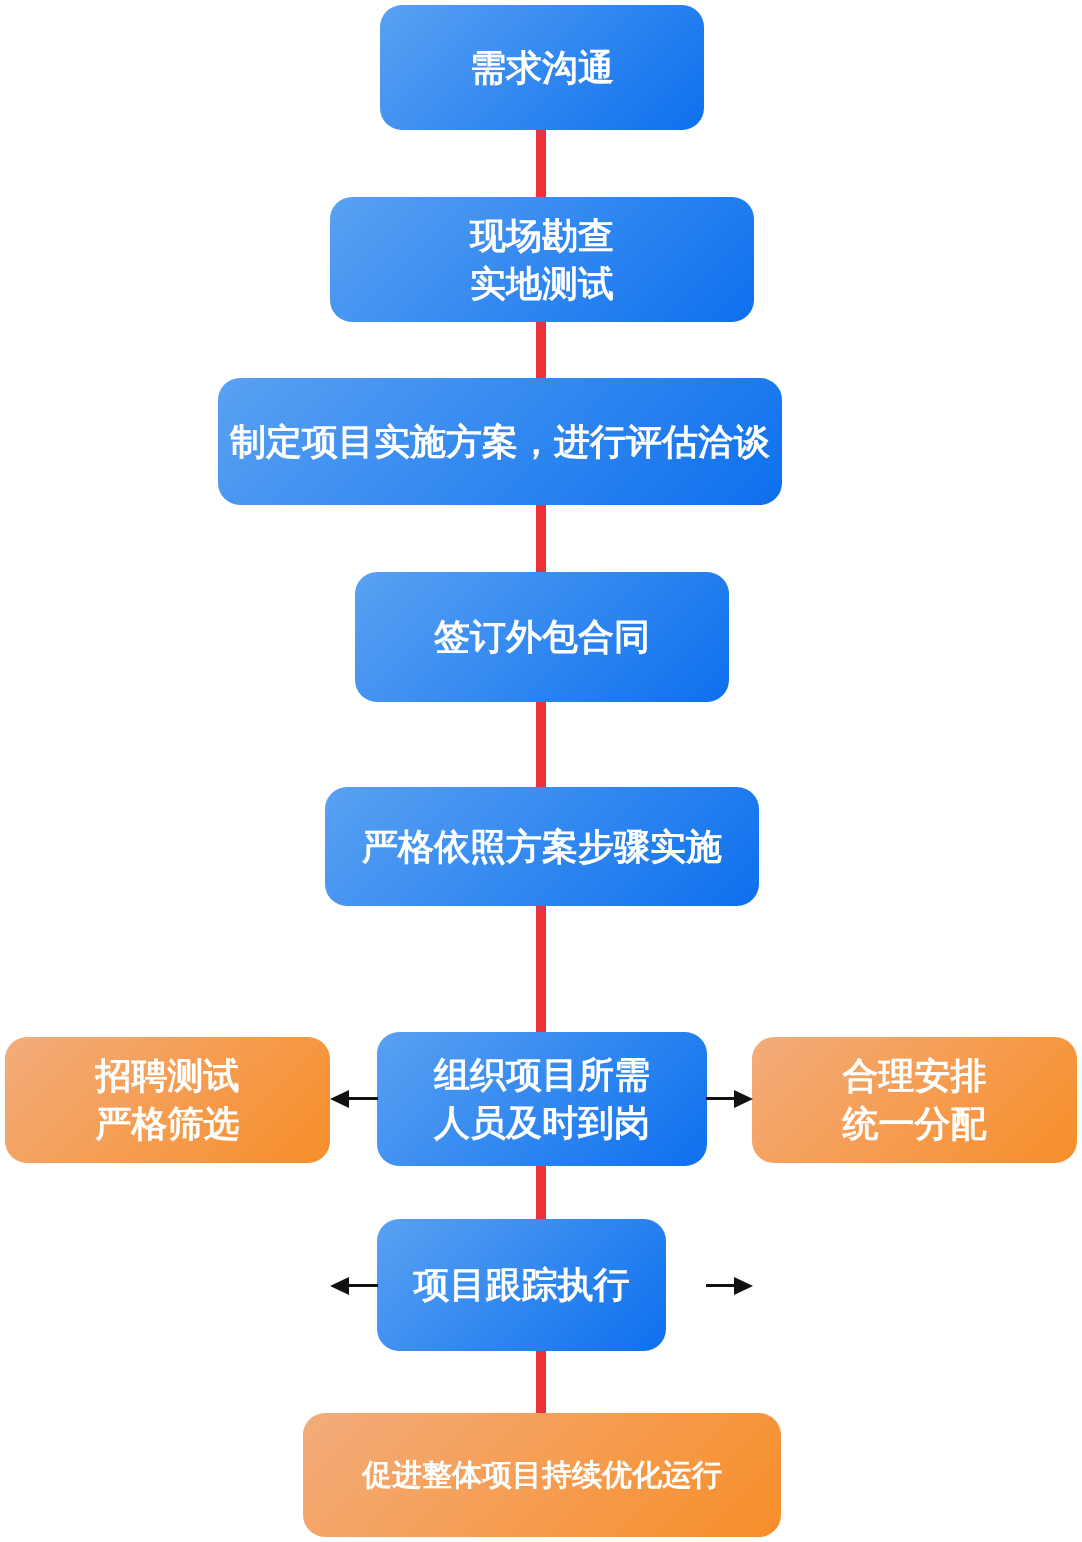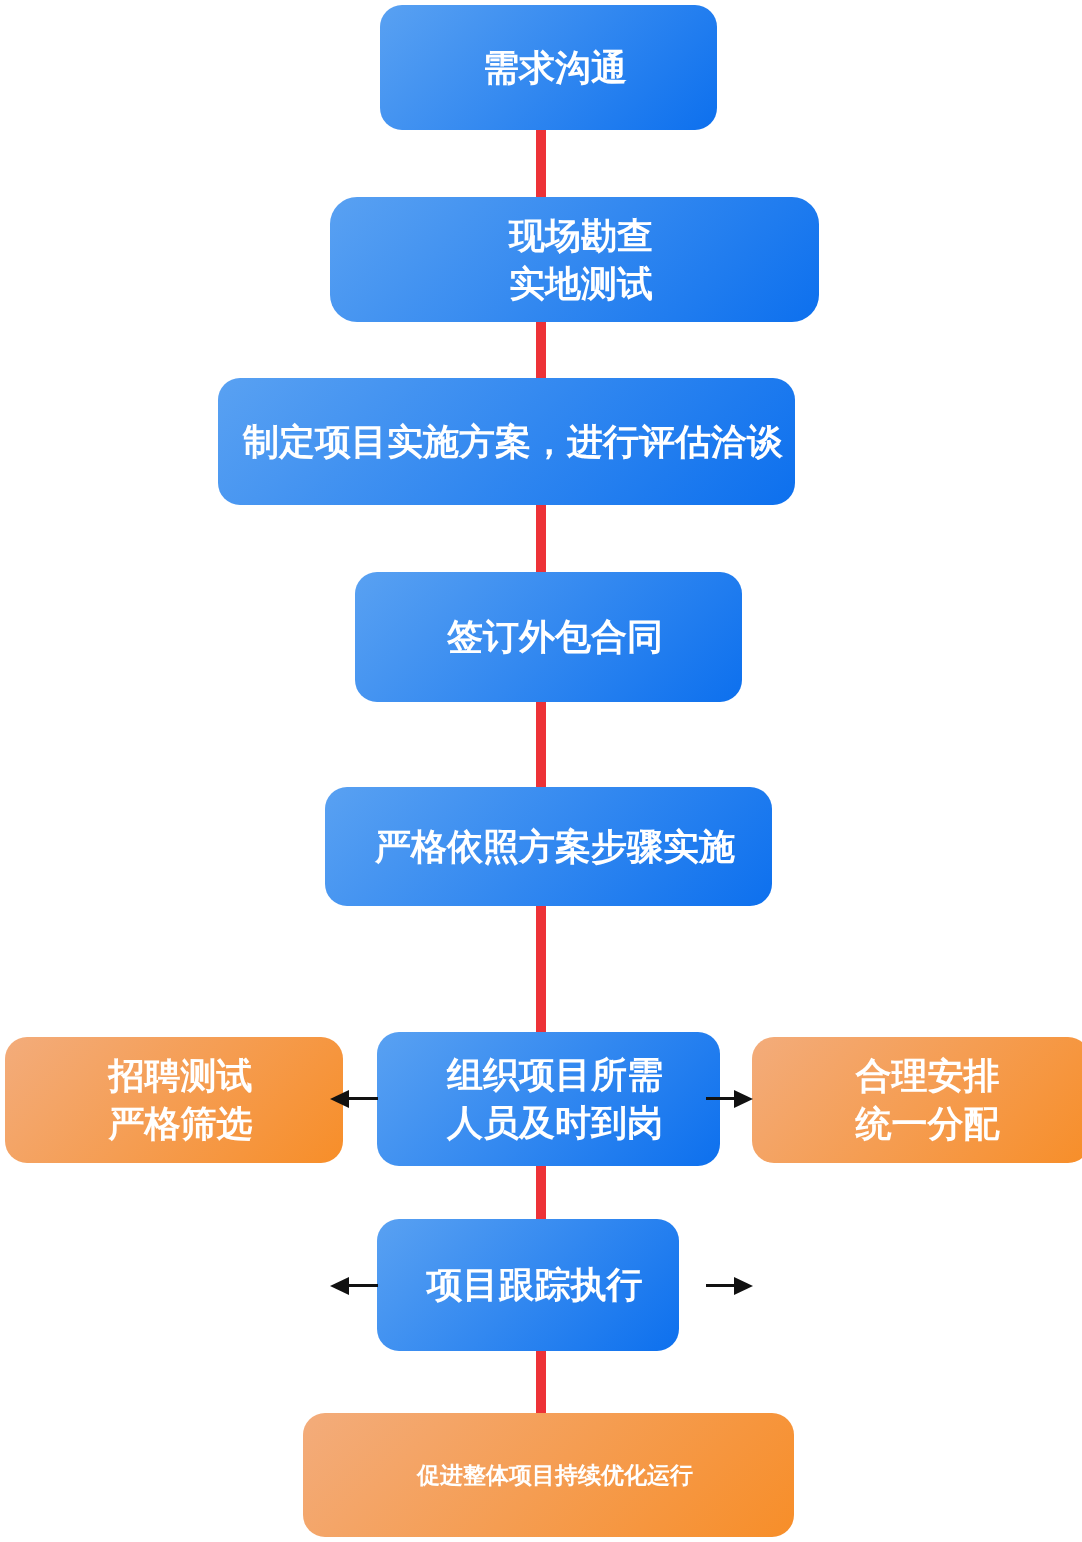--- a/index.html
+++ b/index.html
@@ -13,44 +13,44 @@
     background:var(--canvas_bg);
     font-family:"Liberation Sans", sans-serif;
   }
   .flow-line{
     position:absolute; left:536px; top:65px; width:10px; height:1348px;
     background:var(--line_red); z-index:1;
   }
   .node{
     position:absolute; z-index:2; display:flex; align-items:center; justify-content:center;
     border-radius:22px; color:var(--node_text); text-align:right;
-    font-size:36px; font-weight:700; line-height:1.32; white-space:pre-line;padding-left:13px;
+    font-size:36px; font-weight:700; line-height:1.32; white-space:pre-line;
   }
   .node.blue{ background:linear-gradient(135deg, var(--blue_from) 0%, var(--blue_to) 100%); }
   .node.orange{ background:linear-gradient(135deg, var(--orange_from) 0%, var(--orange_to) 100%); }
 
   
   .pos-demand   { left:380px; top:5px;   width:324px; height:125px; }
-  .pos-survey   { left:330px; top:197px; width:476px; height:125px;border-radius:27px; }
+  .pos-survey   { left:330px; top:197px; width:424px; height:125px; }
   .pos-plan     { left:218px; top:378px; width:564px; height:127px; }
   .pos-contract { left:355px; top:572px; width:374px; height:130px; }
   .pos-implement{ left:325px; top:787px; width:434px; height:119px; }
 
   
   .pos-recruit  { left:5px;   top:1037px; width:325px; height:126px; }
   .pos-staffing { left:377px; top:1032px; width:330px; height:134px; }
   .pos-assign   { left:752px; top:1037px; width:325px; height:126px; }
 
   
   .pos-issues   { left:5px;   top:1222px; width:325px; height:126px; }
   .pos-tracking { left:377px; top:1219px; width:289px; height:132px; }
   .pos-results  { left:752px; top:1222px; width:325px; height:126px; }
 
   
-  .pos-optimize { left:303px; top:1413px; width:478px; height:124px; font-size:23px; }
+  .pos-optimize { left:303px; top:1413px; width:478px; height:124px; font-size:30px; }
 
   .arrow-line{ position:absolute; height:3px; background:var(--arrow_black); z-index:2; }
   .arrow-head{ position:absolute; width:0; height:0; z-index:2;
     border-top:9px solid transparent; border-bottom:9px solid transparent; }
   .arrow-head.left { border-right:19px solid var(--arrow_black); }
   .arrow-head.right{ border-left:19px solid var(--arrow_black); }
 
   .al-r1{ left:349px; top:1097px; width:29px; }
   .ah-l-r1{ left:330px; top:1090px; }
   .ar-r1{ left:706px; top:1097px; width:29px; }

